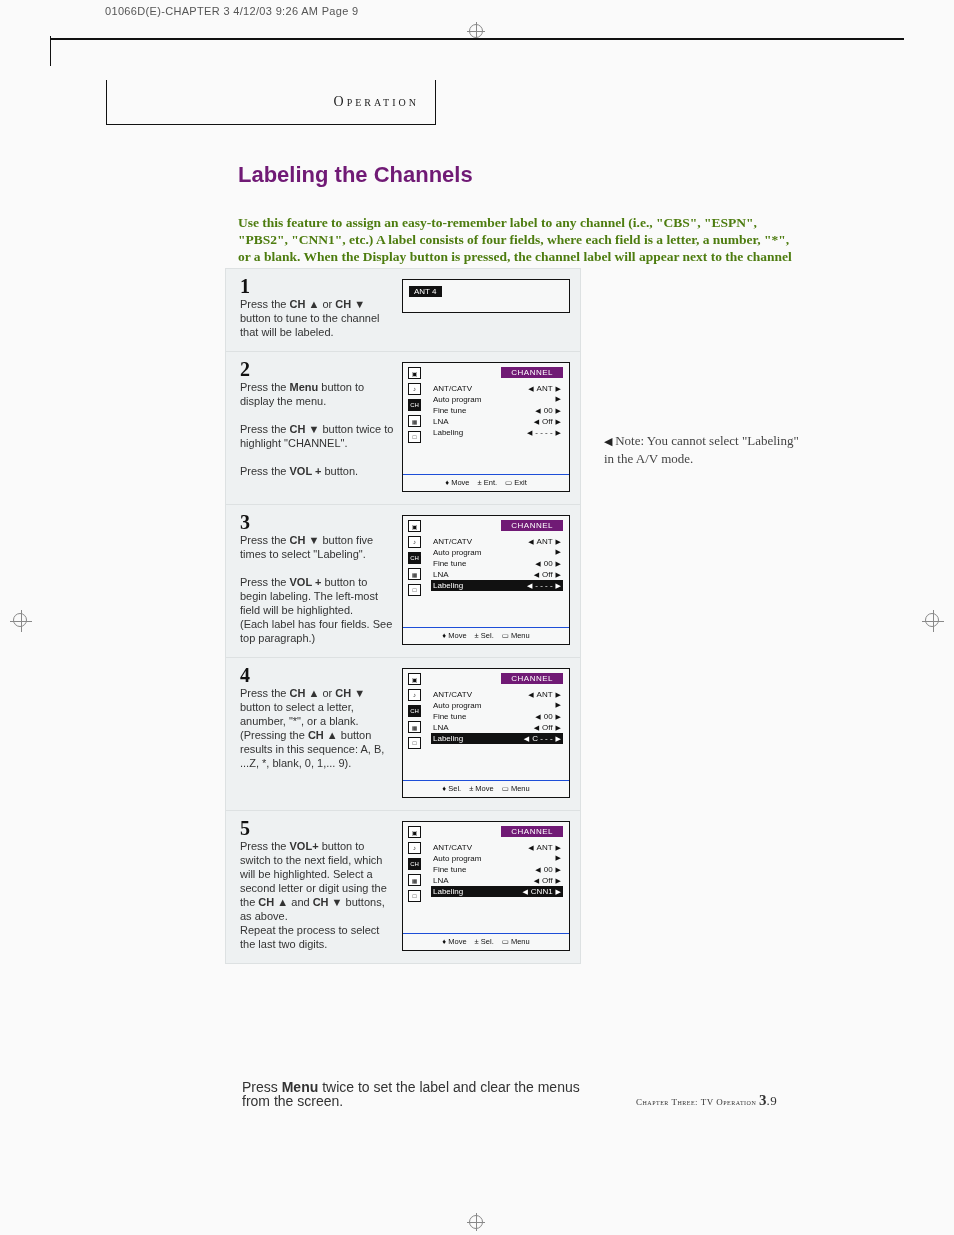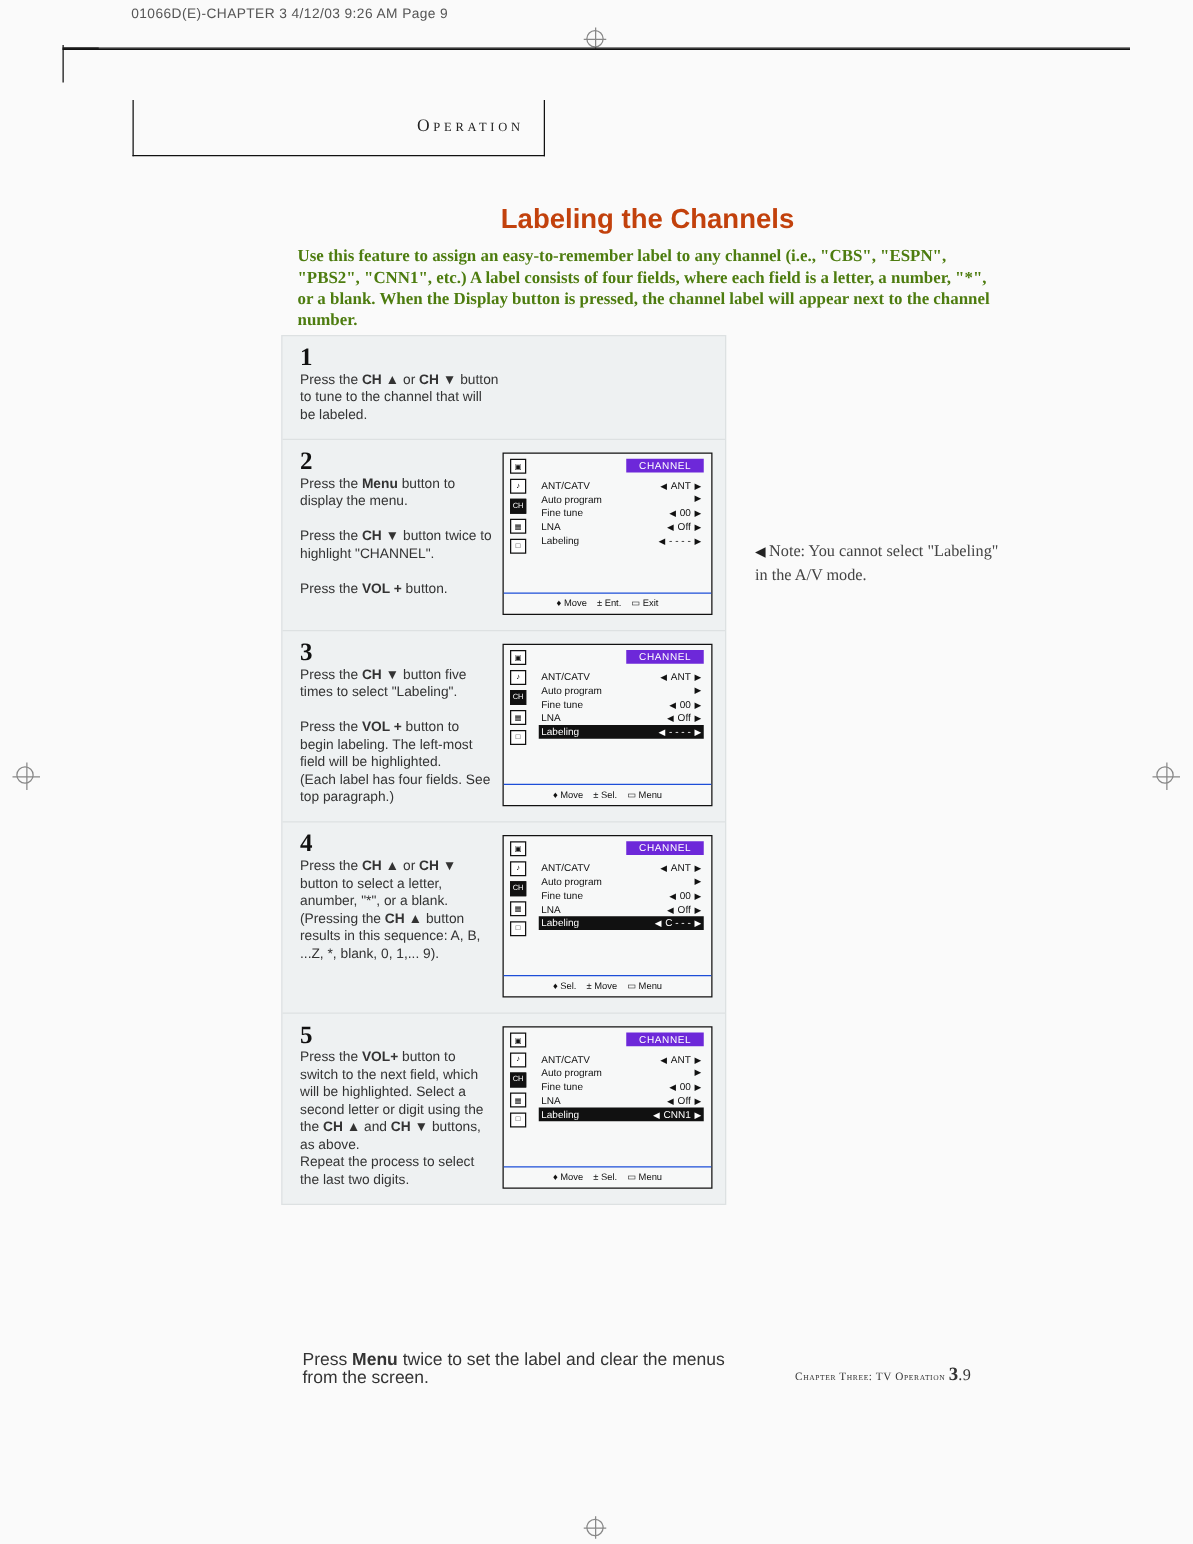--- a/index.html
+++ b/index.html
@@ -32,36 +32,36 @@
   .slug { position:absolute; top:5px; left:62px; font-family:Helvetica, Arial, sans-serif; font-size:11px; color:#555; letter-spacing:.03em;margin-left:43px; }
 
   .page-rule-top { position:absolute; left:50px; right:50px; top:38px; height:2px; border-top:1px solid #111; border-bottom:1px solid #111; }
   .cornerL { position:absolute; top:36px; left:50px; width:2px; height:30px; border-left:1px solid #111; }
   .cornerL::after { content:''; position:absolute; top:2px; left:0; width:28px; border-top:1px solid #111; }
 
   .header-box { position:absolute; top:80px; left:106px; width:330px; border:1px solid #111; border-top:none; padding:12px 16px 14px;text-align:right; }
   .header-box span { font-family:Georgia,serif; font-size:14px; letter-spacing:3px; color:#222; font-variant:small-caps; }
 
   .intro { position:absolute; top:162px; left:238px; width:560px; }
-  .intro h1 { font-family:Helvetica, Arial, sans-serif; font-weight:900; font-size:22px; color:#c2410c; margin-bottom:8px;text-align:center; }
+  .intro h1 { font-family:Helvetica, Arial, sans-serif; font-weight:900; font-size:22px; color:#701a75; margin-bottom:26px; }
   .intro p  { font-size:13.5px; line-height:17px; color:#4d7c0f;font-weight:bold; }
 
   .steps-box { position:absolute; top:268px; left:225px; width:356px; background:#eef1f2; border:1px solid #dde1e2; }
 
   .step { padding:10px 10px 12px 14px; display:flex; gap:8px; }
   .step + .step { border-top:1px solid #dde1e2; }
   .stext { width:160px; font-family:Helvetica, Arial, sans-serif; font-size:11px; line-height:14px; color:#333; }
   .stext .num { font-family:Georgia, serif; font-weight:900; font-size:20px; color:#111; display:block; margin-bottom:4px; }
   .stext b { font-weight:900; }
   .osd-wrap { flex:1; display:flex; align-items:flex-start; }
 
   .osd { width:168px; height:130px; background:#f7f8f8; border:1px solid #111; font-family:Helvetica, Arial, sans-serif; font-size:8.5px; color:#111; position:relative; }
   .osd.small { height:34px; display:flex; align-items:flex-start; padding:6px; }
   .osd .badge { display:inline-block; background:#111; color:#fff; font-size:8px; padding:1px 5px; }
-  .osd .title { position:absolute; top:4px; right:6px; background:#6d28d9; color:#fff; padding:1px 10px; font-size:8px; letter-spacing:.5px; }
+  .osd .title { position:absolute; top:4px; right:6px; background:#701a75; color:#fff; padding:1px 10px; font-size:8px; letter-spacing:.5px; }
   .osd .tabs { position:absolute; top:4px; left:5px; display:flex; flex-direction:column; gap:4px; }
   .osd .tab { width:13px; height:12px; border:1px solid #111; font-size:6px; display:flex; align-items:center; justify-content:center; background:#fff; }
   .osd .tab.sel { background:#111; color:#fff; }
   .osd .body { position:absolute; top:20px; left:28px; right:6px; }
   .osd .row { display:flex; justify-content:space-between; align-items:flex-start; font-size:8px; padding:1px 2px; }
   .osd .row.sel { background:#111; color:#fff; }
   .osd .row .val { display:flex; gap:3px; align-items:center; }
   .osd .row .arr { font-size:7px; }
   .osd .foot { position:absolute; bottom:4px; left:0; right:0; text-align:center; font-size:7.5px; border-top:1px solid #1d4ed8; padding-top:3px; }
   .osd .foot .seg { margin:0 4px; }
@@ -104,20 +104,25 @@
 </div>
 
 <div class="intro">
   <h1>Labeling the Channels</h1>
   <p>Use this feature to assign an easy-to-remember label to any channel (i.e., "CBS", "ESPN", "PBS2", "CNN1", etc.) A label consists of four fields, where each field is a letter, a number, "*", or a blank.  When the Display button is pressed, the channel label will appear next to the channel number.</p>
 </div>
 
 <div class="steps-box" id="steps-box">
     <div class="step">
       <div class="stext"><span class="num">1</span><span>Press the <b>CH ▲</b> or <b>CH ▼</b> button to tune to the channel that will be labeled.</span></div>
+      <div class="osd-wrap">
+        <div class="osd small">
+          <span class="badge">ANT 4</span>
+        </div>
+      </div>
     </div>
     <div class="step">
       <div class="stext"><span class="num">2</span><span>Press the <b>Menu</b> button to display the menu.<br><br>Press the <b>CH ▼</b> button twice to highlight "CHANNEL".<br><br>Press the <b>VOL +</b> button.</span></div>
       <div class="osd-wrap">
         <div class="osd">
           <div class="title">CHANNEL</div>
           <div class="tabs">
             <div class="tab">▣</div>
             <div class="tab">♪</div>
             <div class="tab sel">CH</div>

